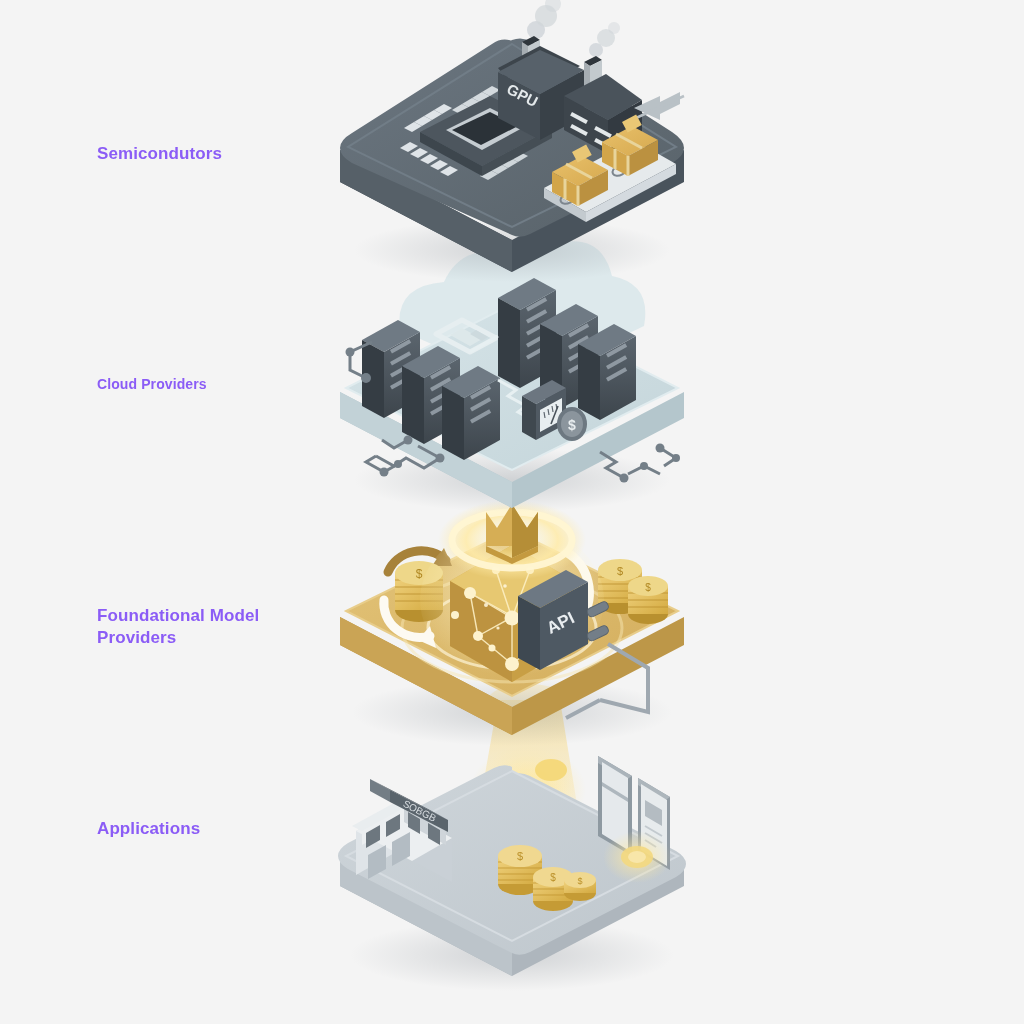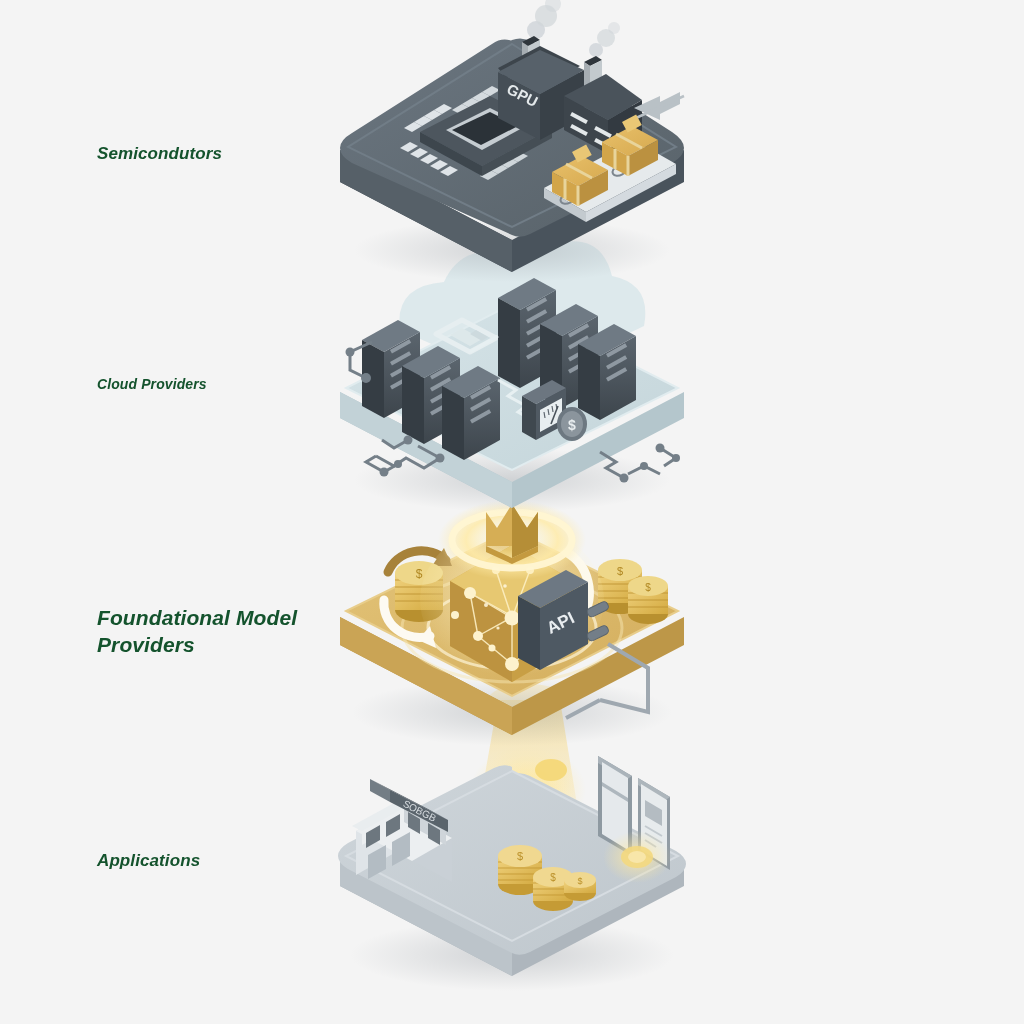--- a/index.html
+++ b/index.html
@@ -6,25 +6,24 @@
   body{
     width:1024px;height:1024px;overflow:hidden;
     background:#f4f4f4;
     font-family:"Liberation Sans","DejaVu Sans",sans-serif;
     position:relative;
   }
   #stage{position:absolute;inset:0;}
   .layer-label{
     position:absolute;
     font-weight:bold;
-    color:#14532d;
+    color:#8b5cf6;
     line-height:1.28;
     letter-spacing:.1px;
     white-space:pre-line;
-    font-style:italic;
   }
   .svg-wrap{position:absolute;inset:0;}
   svg{display:block;width:1024px;height:1024px;}
 </style>
 </head>
 <body>
 
 <div id="stage">
 
   <div class="svg-wrap">
@@ -577,18 +576,18 @@
         </g>
       </g>
     </g>
   </svg>
   </div>
 
   <div class="layer-label" style="left:97px;top:143px;font-size:17px;">Semicondutors</div>
 
   <div class="layer-label" style="left:97px;top:376px;font-size:14px;">Cloud Providers</div>
 
-  <div class="layer-label" style="left:97px;top:605px;font-size:21px;">Foundational Model
+  <div class="layer-label" style="left:97px;top:605px;font-size:17px;">Foundational Model
 Providers</div>
 
-  <div class="layer-label" style="left:97px;top:850px;font-size:17px;">Applications</div>
+  <div class="layer-label" style="left:97px;top:818px;font-size:17px;">Applications</div>
 
 </div>
 
 </body></html>

